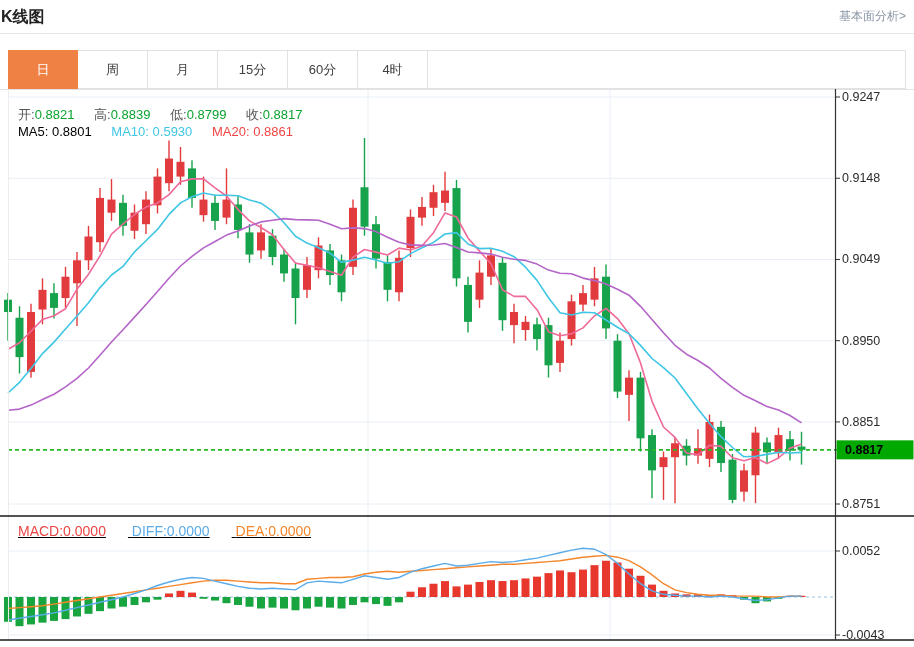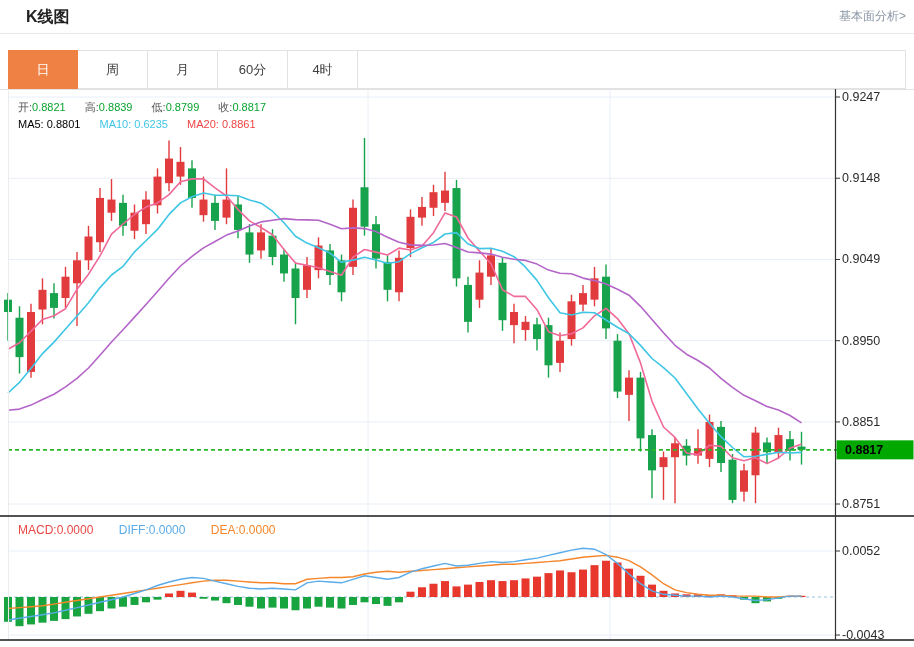--- a/index.html
+++ b/index.html
@@ -1,48 +1,49 @@
 <!DOCTYPE html>
 <html><head>
 <meta charset="utf-8">
 <style>
   html,body{margin:0;padding:0;background:#fff;width:914px;height:647px;overflow:hidden;
     font-family:"Liberation Sans","DejaVu Sans",sans-serif;}
   #stage{position:relative;width:914px;height:647px;background:#fff;}
-  .page-title{position:absolute;left:26px;top:7px;font-size:16px;font-weight:bold;color:#222;}
+  .page-title{position:absolute;left:1px;top:7px;font-size:16px;font-weight:bold;color:#222;}
   .top-link{position:absolute;right:8px;top:8px;font-size:12px;color:#8a96a6;cursor:pointer;text-decoration:none;}
   .divider{position:absolute;left:0;top:33px;width:914px;height:0;border-top:1px solid #e7e7e7;}
   #tabbar{position:absolute;left:8px;top:50px;width:896px;height:37px;display:flex;
     border:1px solid #e2e2e2;background:#fff;}
   .tab{width:69px;height:37px;line-height:37px;text-align:center;font-size:13px;color:#404040;
     border-right:1px solid #e2e2e2;cursor:pointer;user-select:none;background:#fff;}
   .tab.selected{color:#fff;border-right:none;margin:-1px 0 -1px -1px;height:39px;line-height:39px;width:70px;}
   #chart-svg{position:absolute;left:0;top:0;width:914px;height:647px;}
-  .legend-row{position:absolute;left:18px;font-size:11px;white-space:nowrap;}
+  .legend-row{position:absolute;left:18px;font-size:13px;white-space:nowrap;margin-top:6px;}
   #ohlc-legend{top:100px;}
   #ma-legend{top:118px;}
   .lg-pair{margin-right:16px;}
   .lg-label{color:#555;}
   .lg-val{font-weight:400;}
-  #macd-legend{position:absolute;left:18px;top:523px;font-size:12px;white-space:nowrap;}
+  #macd-legend{position:absolute;left:18px;top:523px;font-size:14px;white-space:nowrap;text-decoration:underline;}
   #macd-legend span{margin-right:22px;}
 </style>
 </head>
 <body>
 
 <div id="stage">
 
   <div class="page-title">K线图</div>
   <a class="top-link" style="color: rgb(138, 150, 166);">基本面分析&gt;</a>
   <div class="divider"></div>
 
   <div id="tabbar">
       <div class="tab selected" style="background: rgb(238, 129, 67);">日</div>
       <div class="tab">周</div>
       <div class="tab">月</div>
+      <div class="tab">15分</div>
       <div class="tab">60分</div>
       <div class="tab">4时</div>
     </div>
 
   <svg id="chart-svg" xmlns="http://www.w3.org/2000/svg">
       <line x1="8" y1="97" x2="835" y2="97" stroke="#e8eef6" stroke-width="1"></line>
       <line x1="835" y1="97" x2="840" y2="97" stroke="#333333" stroke-width="1"></line>
       <text x="842" y="101" font-size="12.5" fill="#2b2b2b">0.9247</text>
       <line x1="8" y1="178.23588709677438" x2="835" y2="178.23588709677438" stroke="#e8eef6" stroke-width="1"></line>
       <line x1="835" y1="178.23588709677438" x2="840" y2="178.23588709677438" stroke="#333333" stroke-width="1"></line>
@@ -295,21 +296,21 @@
 
   <div class="legend-row" id="ohlc-legend">
     <span class="lg-pair"><span class="lg-label">开:</span><span class="lg-val ohlc-val" style="color: rgb(10, 163, 47);">0.8821</span></span>
     <span class="lg-pair"><span class="lg-label">高:</span><span class="lg-val ohlc-val" style="color: rgb(10, 163, 47);">0.8839</span></span>
     <span class="lg-pair"><span class="lg-label">低:</span><span class="lg-val ohlc-val" style="color: rgb(10, 163, 47);">0.8799</span></span>
     <span class="lg-pair"><span class="lg-label">收:</span><span class="lg-val ohlc-val" style="color: rgb(10, 163, 47);">0.8817</span></span>
   </div>
 
   <div class="legend-row" id="ma-legend">
     <span class="lg-pair" style="color: #000000;"><span>MA5:</span> <span>0.8801</span></span>
-    <span class="lg-pair" style="color: rgb(63, 198, 228);"><span>MA10:</span> <span>0.6235</span></span>
+    <span class="lg-pair" style="color: rgb(63, 198, 228);"><span>MA10:</span> <span>0.5930</span></span>
     <span class="lg-pair" style="color: #ef4444;"><span>MA20:</span> <span>0.8861</span></span>
   </div>
 
   <div id="macd-legend">
     <span style="color: rgb(233, 71, 69);">MACD:0.0000</span>
     <span style="color: rgb(90, 171, 232);">DIFF:0.0000</span>
     <span style="color: rgb(245, 134, 43);">DEA:0.0000</span>
   </div>
 
 </div>

